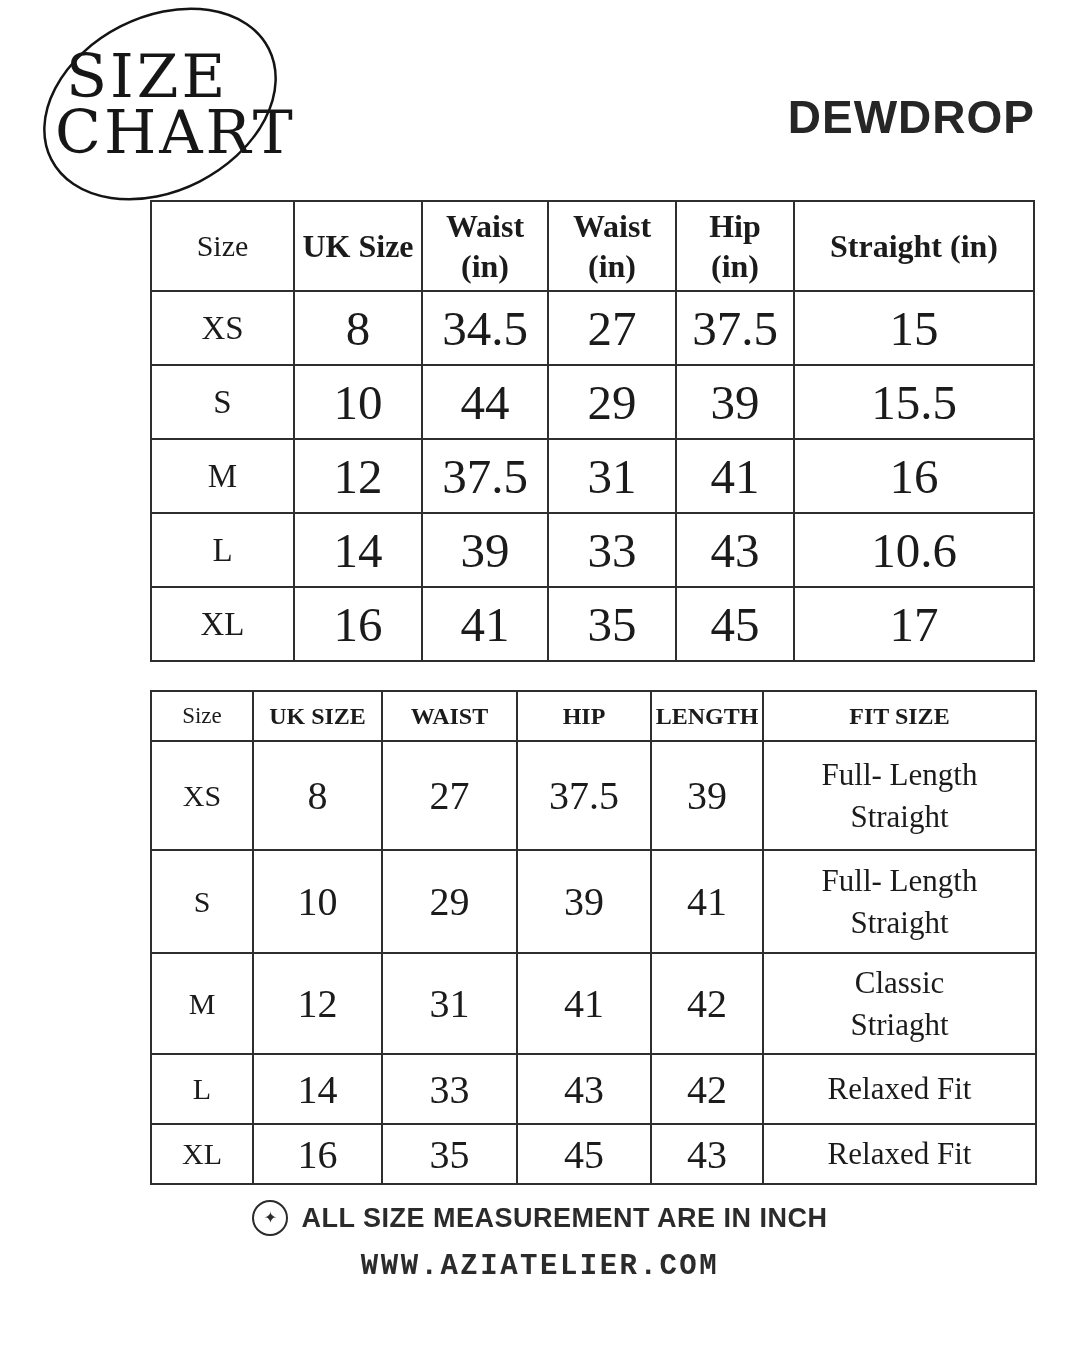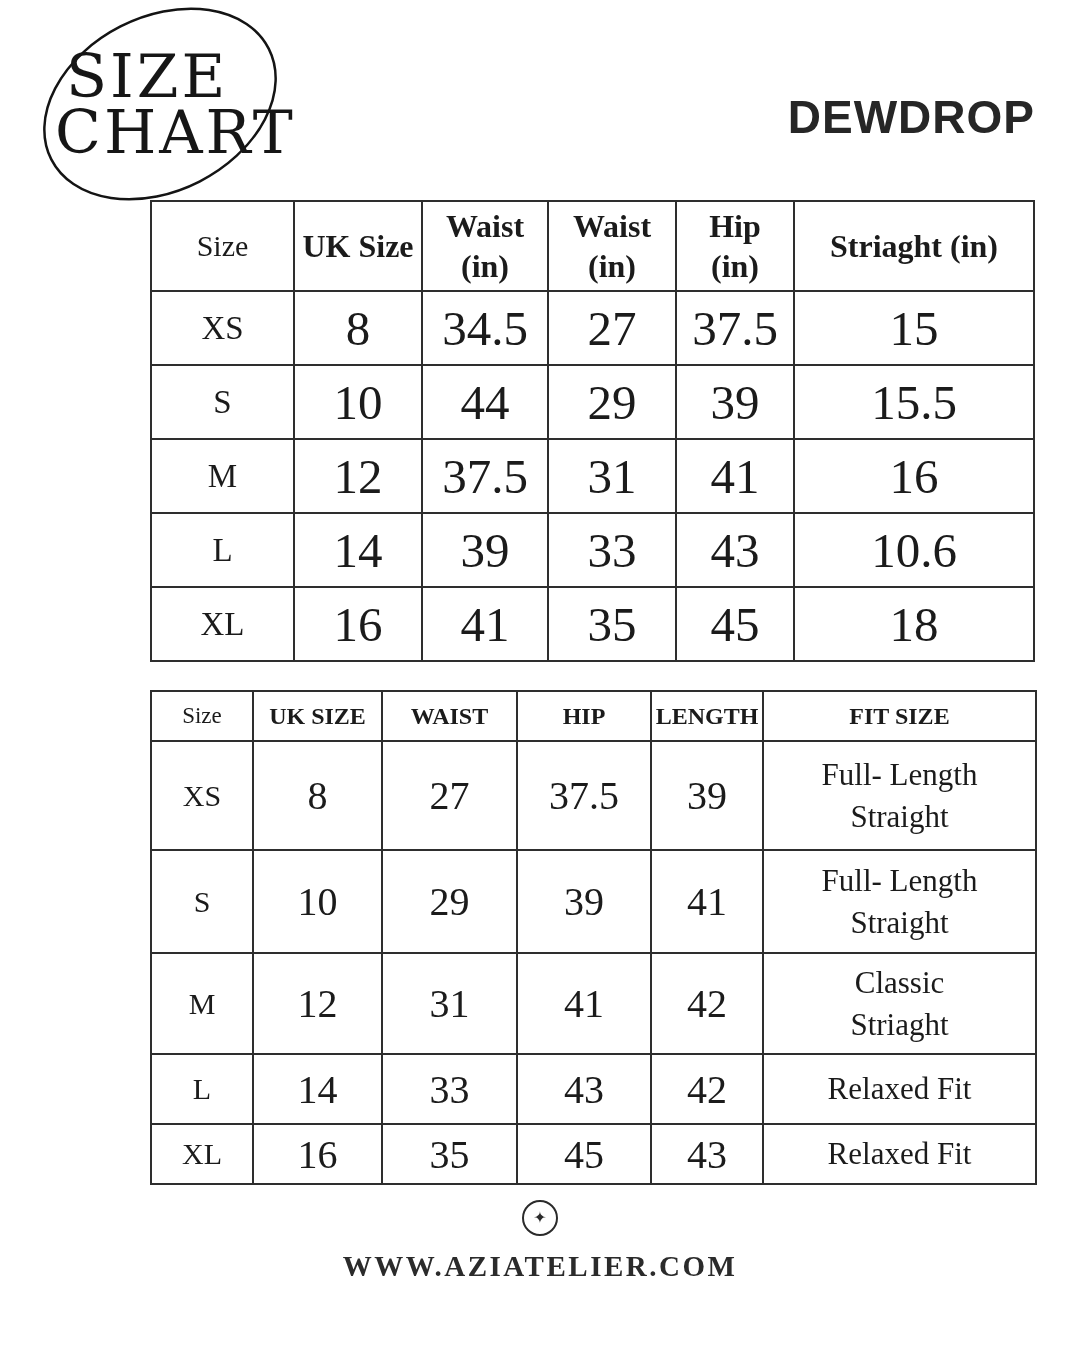--- a/index.html
+++ b/index.html
@@ -64,21 +64,21 @@
     width:32px;height:32px;border:2px solid #2b2b2b;border-radius:50%;
     display:flex;align-items:center;justify-content:center;
     font-size:16px;line-height:16px;color:#2b2b2b;flex:0 0 auto;
   }
   .note-text{
     font-weight:bold;font-size:27px;letter-spacing:0.5px;color:#2b2b2b;
   }
   .website{
     position:absolute;left:0;top:1250px;width:1080px;
     text-align:center;
-    font-family:Liberation Serif, serif;
+    font-family:Liberation Mono, monospace;
     font-weight:bold;font-size:29px;letter-spacing:2.5px;color:#2b2b2b;
   }
 </style>
 </head>
 <body>
 
 <svg class="badge-ellipse" width="250" height="212" viewBox="0 0 250 212">
   <ellipse cx="125" cy="104" rx="122" ry="87" transform="rotate(-27 125 104)" fill="none" stroke="#141414" stroke-width="2.5"></ellipse>
 </svg>
 <div class="badge-line l1">SIZE</div>
@@ -111,21 +111,21 @@
         </th>
       <th>
           <span class="hline">Waist</span>
           <span class="hline">(in)</span>
         </th>
       <th>
           <span class="hline">Hip</span>
           <span class="hline">(in)</span>
         </th>
       <th>
-          <span class="hline">Striaght (in)</span>
+          <span class="hline">Straight (in)</span>
           <span class="hline"></span>
         </th>
     </tr>
   </thead>
   <tbody>
     <tr>
       <td class="size-label">XS</td>
       <td class="num">8</td>
       <td class="num">34.5</td>
       <td class="num">27</td>
@@ -155,21 +155,21 @@
       <td class="num">33</td>
       <td class="num">43</td>
       <td class="num">10.6</td>
     </tr>
     <tr>
       <td class="size-label">XL</td>
       <td class="num">16</td>
       <td class="num">41</td>
       <td class="num">35</td>
       <td class="num">45</td>
-      <td class="num">18</td>
+      <td class="num">17</td>
     </tr>
   </tbody>
 </table>
 
 <table class="t2">
   <colgroup>
     <col style="width:102px">
       <col style="width:129px">
       <col style="width:135px">
     <col style="width:134px">
@@ -225,14 +225,15 @@
       <td class="num">35</td>
       <td class="num">45</td>
       <td class="num">43</td>
       <td class="fit">Relaxed Fit</td>
     </tr>
   </tbody>
 </table>
 
 <div class="footer-note">
   <span class="sparkle-badge">✦</span>
+  <span class="note-text">ALL SIZE MEASUREMENT ARE IN INCH</span>
 </div>
 <div class="website">WWW.AZIATELIER.COM</div>
 
 </body></html>

